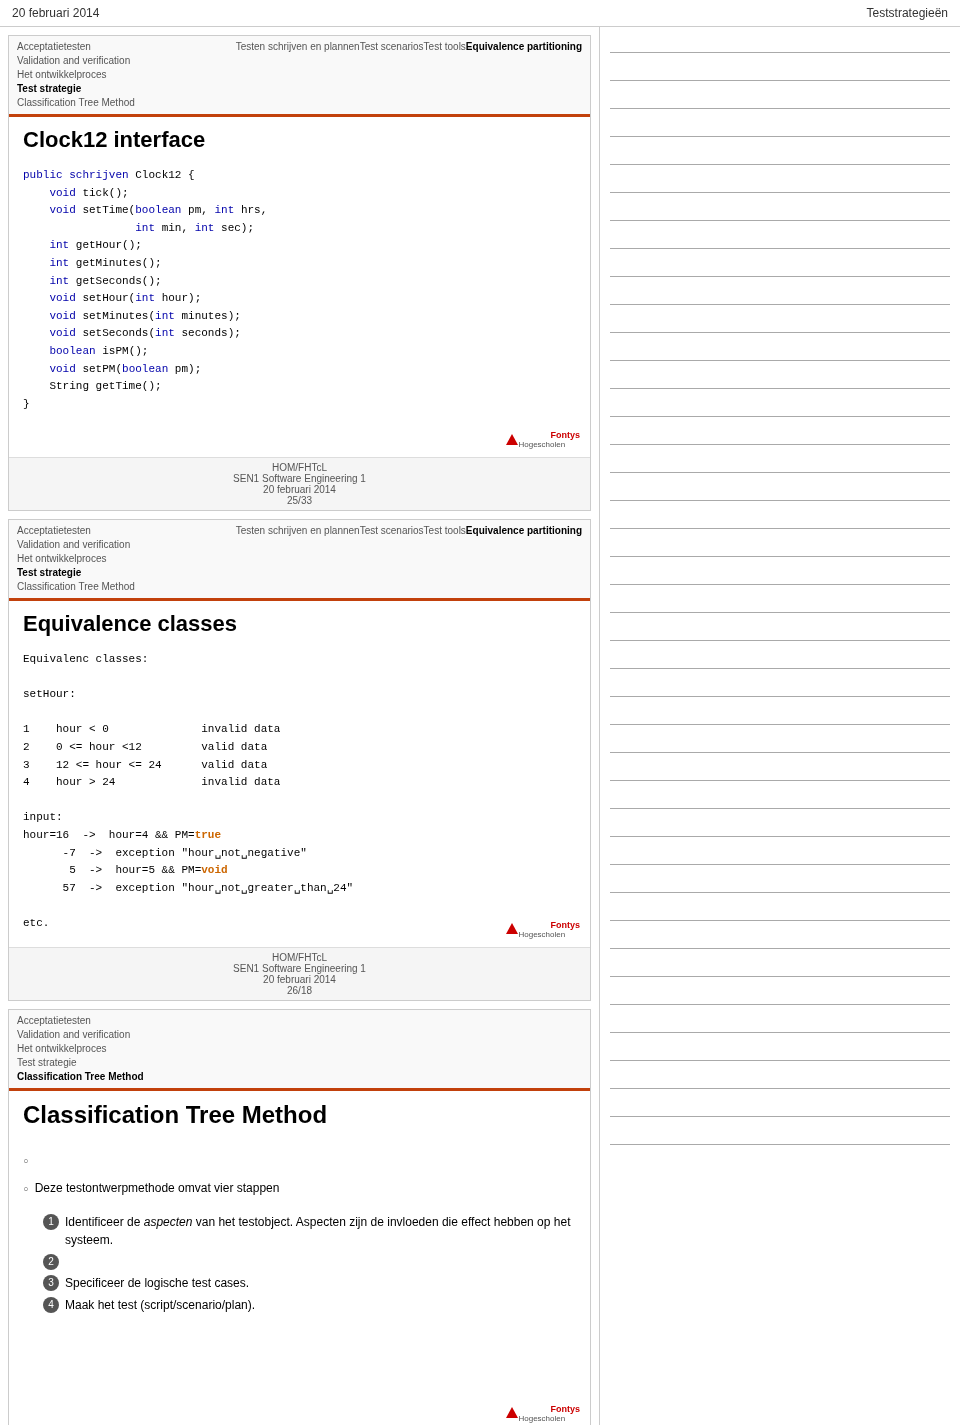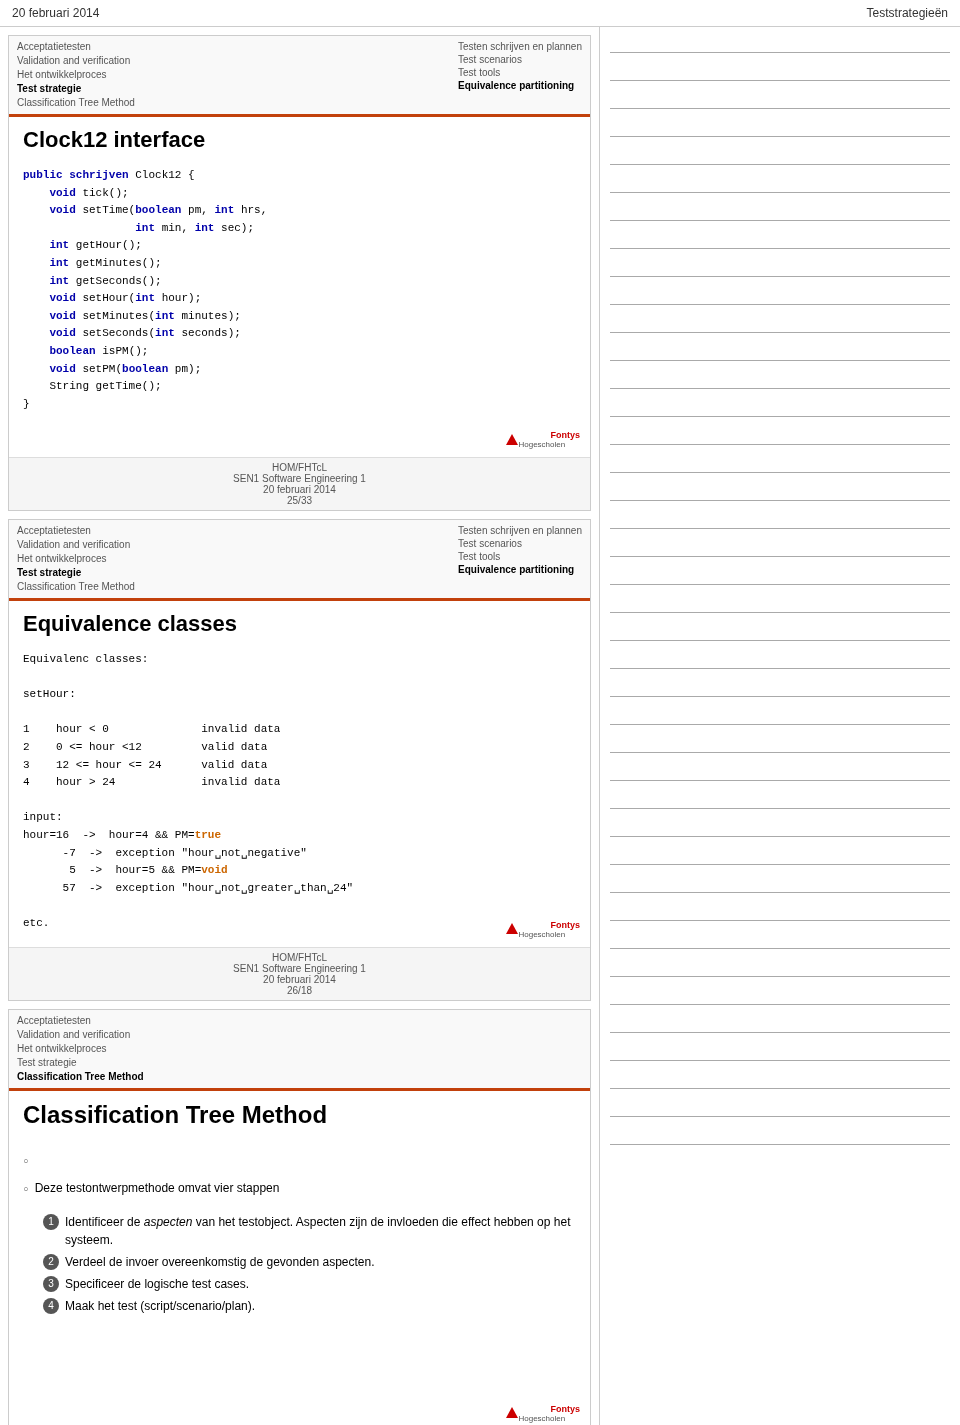--- a/index.html
+++ b/index.html
@@ -63,21 +63,21 @@
     }
 
     .slide-nav-bar .active-breadcrumb {
       font-weight: bold;
       color: #000;
     }
 
     .slide-nav-right {
       margin-left: auto;
       display: flex;
-      flex-direction: column;
+      flex-direction: row;
       font-size: 10px;
       color: #555;
       line-height: 1.3;
     }
 
     .slide-nav-right .highlight {
       font-weight: bold;
       color: #000;
     }
 
@@ -97,21 +97,21 @@
       background: #fff;
     }
 
     .code-block {
       font-family: 'Courier New', monospace;
       font-size: 11px;
       line-height: 1.6;
       white-space: pre;
       color: #000;
     }
-    .blue-kw { color: #0000AA; font-weight: bold; }
+    .blue-kw { color: #0000AA; font-weight: normal; }
     .orange-kw { color: #CC6600; font-weight: bold; }
 
     .slide-inner {
       position: relative;
       min-height: 340px;
     }
 
     
     .classif-title {
       font-size: 24px;
@@ -360,21 +360,20 @@
                 <span class="bullet-dot">◦</span>
                 <span>Deze testontwerpmethode omvat vier stappen</span>
               </div>
               <ul class="sub-list" style="margin-left:20px;margin-top:6px;">
                 <li>
                   <span class="num-circle">1</span>
                   <span>Identificeer de <em>aspecten</em> van het testobject. Aspecten zijn de invloeden die effect hebben op het systeem.</span>
                 </li>
                 <li>
                   <span class="num-circle">2</span>
-                  <span>Verdeel de invoer overeenkomstig de gevonden aspecten.</span>
                 </li>
                 <li>
                   <span class="num-circle">3</span>
                   <span>Specificeer de logische test cases.</span>
                 </li>
                 <li>
                   <span class="num-circle">4</span>
                   <span>Maak het test (script/scenario/plan).</span>
                 </li>
               </ul>

